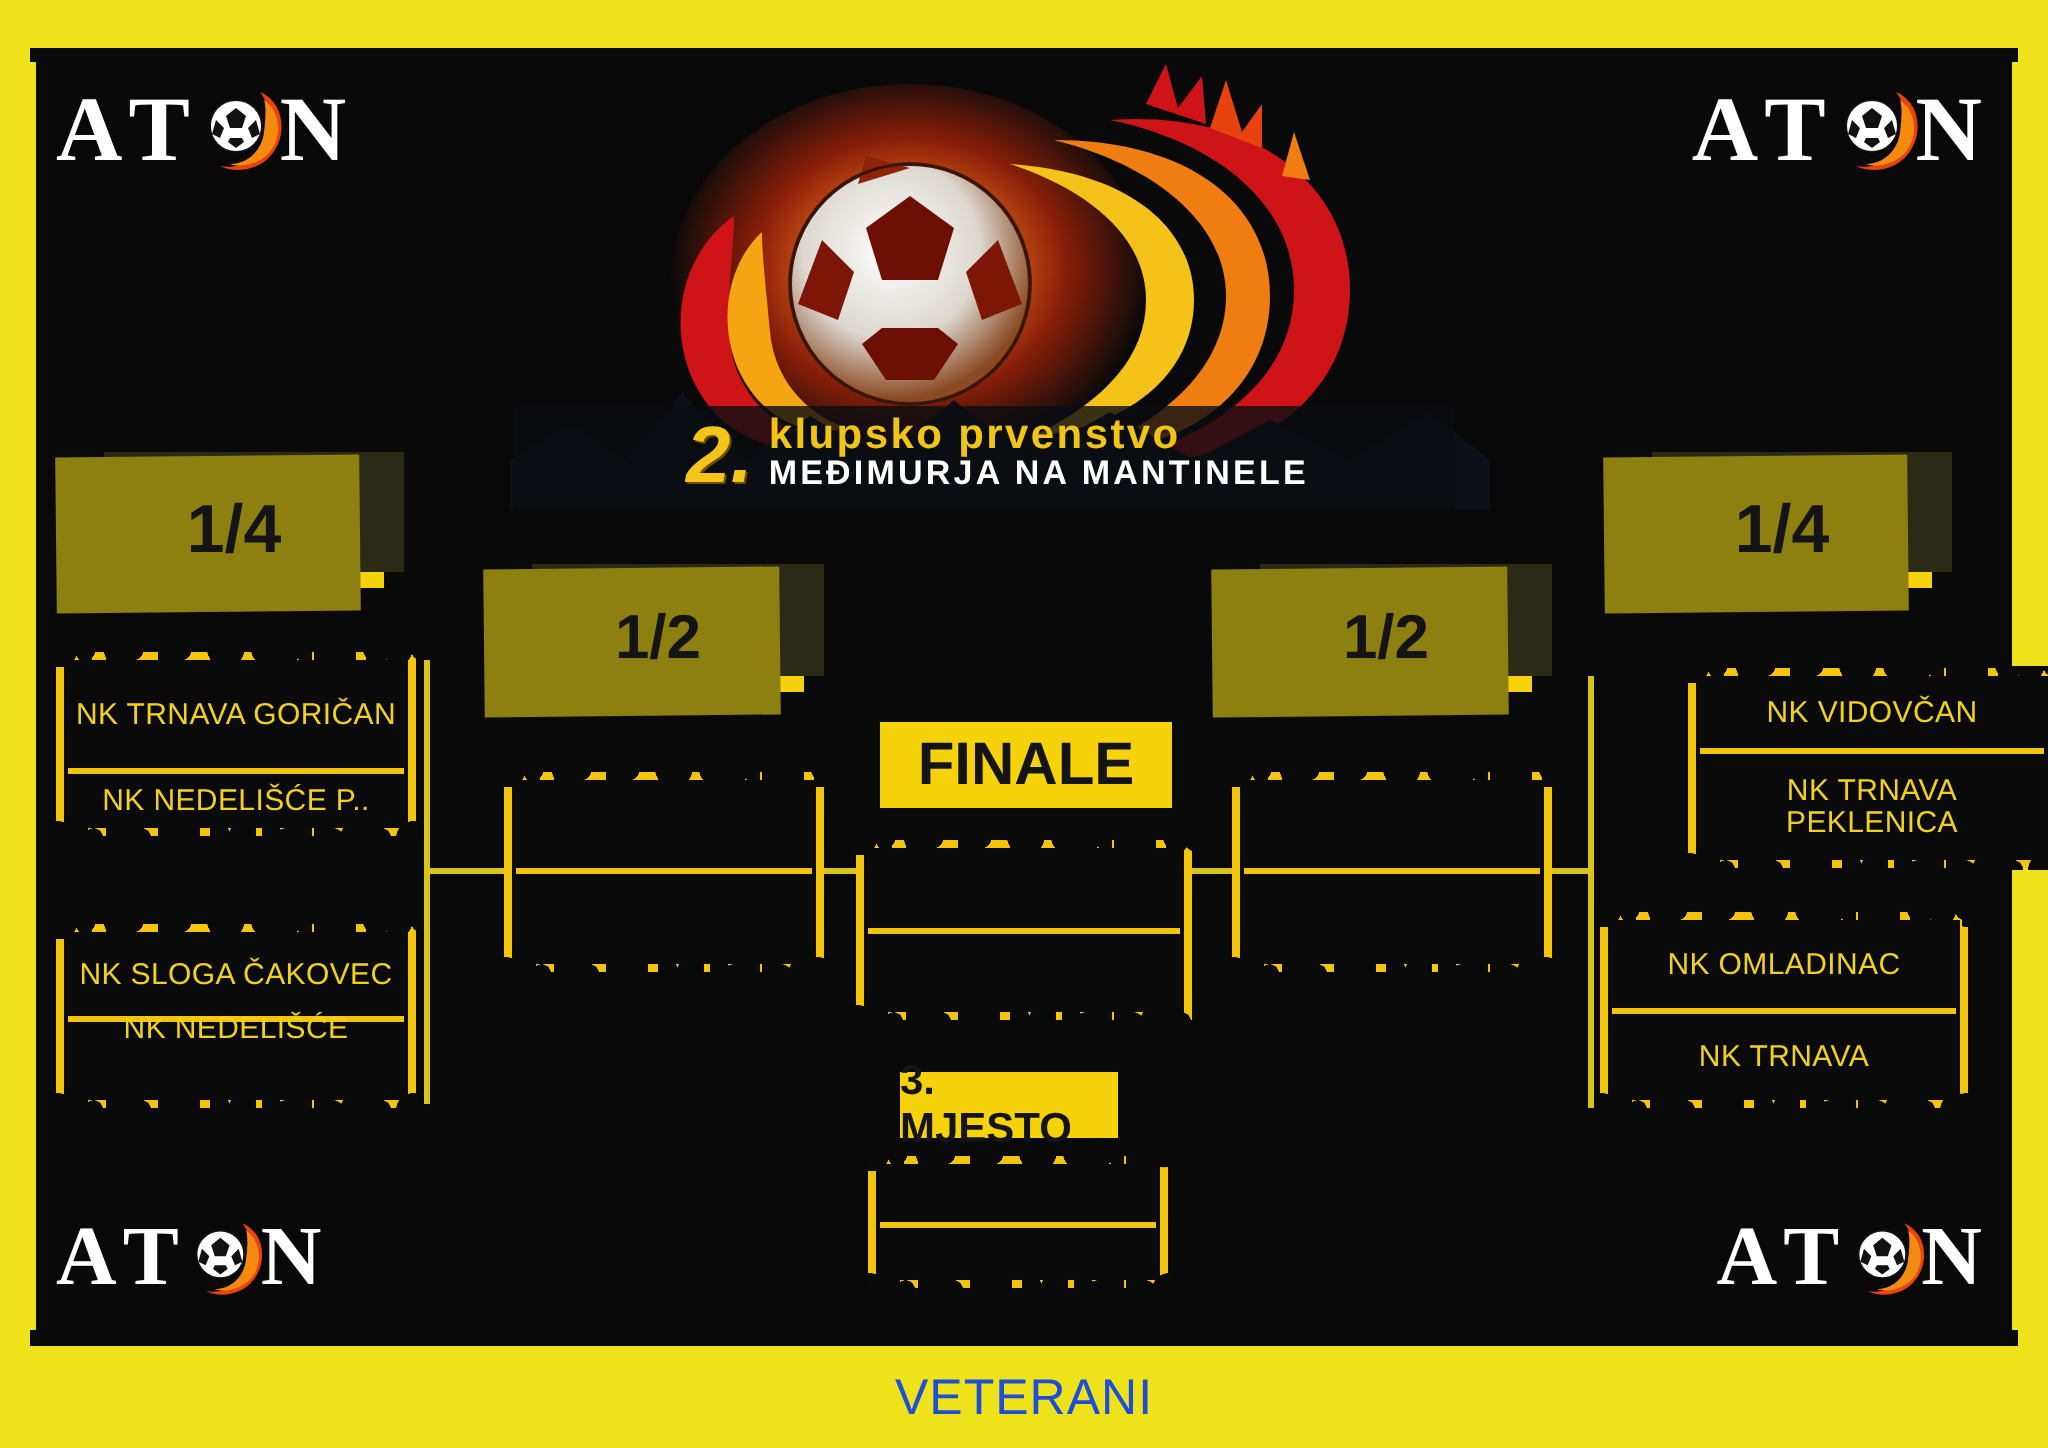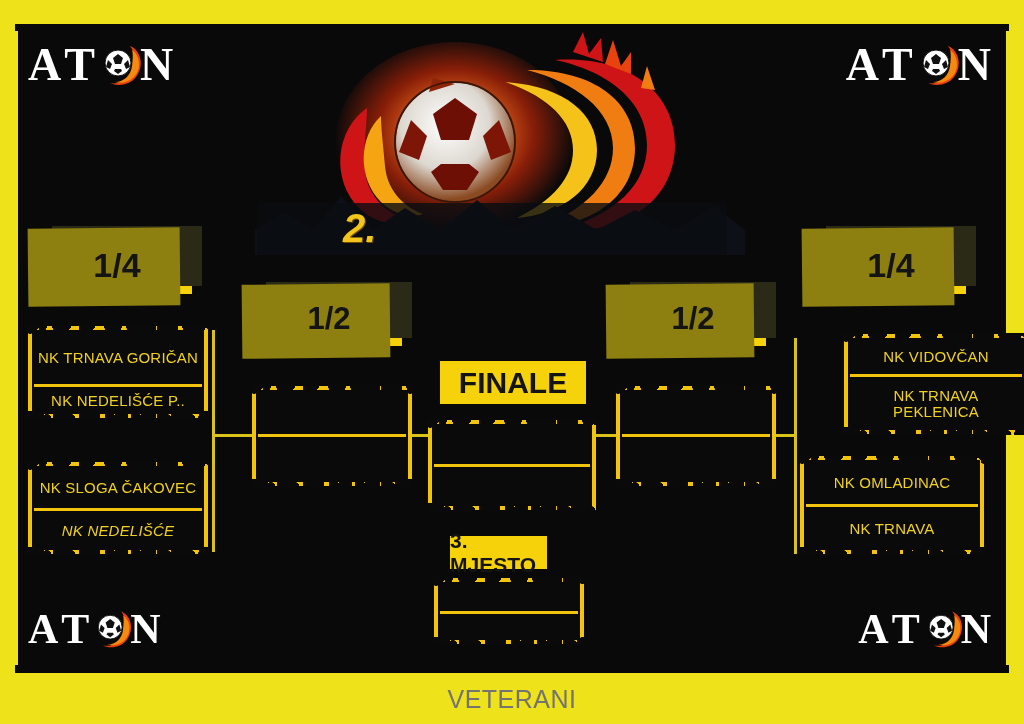--- a/index.html
+++ b/index.html
@@ -132,21 +132,21 @@
 
   .q-left  { left: 42px;  top: 236px; width: 150px; height: 58px; font-size: 34px; }
   .q-right { left: 816px; top: 236px; width: 150px; height: 58px; font-size: 34px; }
   .s-left  { left: 256px; top: 292px; width: 146px; height: 54px; font-size: 31px; }
   .s-right { left: 620px; top: 292px; width: 146px; height: 54px; font-size: 31px; }
 
   .final-label {
     left: 440px; top: 361px; width: 146px; height: 43px; font-size: 30px; text-align: center;
   }
   .third-label {
-    left: 450px; top: 536px; width: 97px; height: 33px; font-size: 21px;
+    left: 450px; top: 536px; width: 109px; height: 33px; font-size: 21px;
   }
 
   
   .rough {
     position: absolute;
     background: #0a0a0a;
     border: 4px solid #f2c40b;
     z-index: 3;
     padding-left: 40px;
   }
@@ -202,21 +202,21 @@
 
   
   .conn { position: absolute; background: #d9c31a; z-index: 2; }
 
   
   .caption {
     position: absolute;
     left: 0; right: 0; top: 676px;
     height: 46px;
     display:flex; align-items:center; justify-content:center;
-    color:#737373;
+    color:#1d4ed8;
     font-size: 25px;
     letter-spacing: 0.5px;
   }
 </style>
 </head>
 <body>
 
 <div id="poster">
 
   <div class="panel"></div>
@@ -332,20 +332,24 @@
       <path d="M156 90 l16 16 -8 24 -20 -8 z" fill="#7d1607"></path>
       <path d="M244 90 l-16 16 8 24 20 -8 z" fill="#7d1607"></path>
       <path d="M176 142 l12 18 24 0 12 -18 -10 -8 h-28 z" fill="#6e0f06"></path>
       <path d="M200 54 l-26 8 4 -14 z" fill="#8d2409"></path>
       <circle cx="200" cy="112" r="60" fill="none" stroke="#3a1408" stroke-width="1.5"></circle>
     </svg>
 
     <div class="logo-band"></div>
     <div class="logo-txt">
       <span class="logo-num">2.</span>
+      <span class="logo-lines">
+        <span class="logo-l1" style="display:block">klupsko prvenstvo</span>
+        <span class="logo-l2" style="display:block">MEĐIMURJA NA MANTINELE</span>
+      </span>
     </div>
   </div>
 
   <div class="plaque shadowed q-left">1/4</div>
   <div class="plaque shadowed q-right">1/4</div>
   <div class="plaque shadowed s-left">1/2</div>
   <div class="plaque shadowed s-right">1/2</div>
   <div class="plaque final-label">FINALE</div>
   <div class="plaque third-label">3. MJESTO</div>
 
@@ -359,21 +363,21 @@
 
   <div class="rough grp-l1">
     <div class="slot" style="top:2px; height:52px;">NK TRNAVA GORIČAN</div>
     <div class="divider" style="top:54px;"></div>
     <div class="slot" style="top:57px; height:27px;">NK NEDELIŠĆE P..</div>
   </div>
 
   <div class="rough grp-l2">
     <div class="slot" style="top:2px; height:40px;text-align:center;">NK SLOGA ČAKOVEC</div>
     <div class="divider" style="top:42px;"></div>
-    <div class="slot" style="top:45px; height:39px;font-style:italic;">NK NEDELIŠĆE</div>
+    <div class="slot" style="top:29px; height:39px;">NK NEDELIŠĆE</div>
   </div>
 
   <div class="rough grp-r1">
     <div class="slot" style="top:2px; height:34px;">NK VIDOVČAN</div>
     <div class="divider" style="top:36px;"></div>
     <div class="slot" style="top:39px; height:53px;">NK TRNAVA PEKLENICA</div>
   </div>
 
   <div class="rough grp-r2">
     <div class="slot" style="top:2px; height:42px;">NK OMLADINAC</div>

